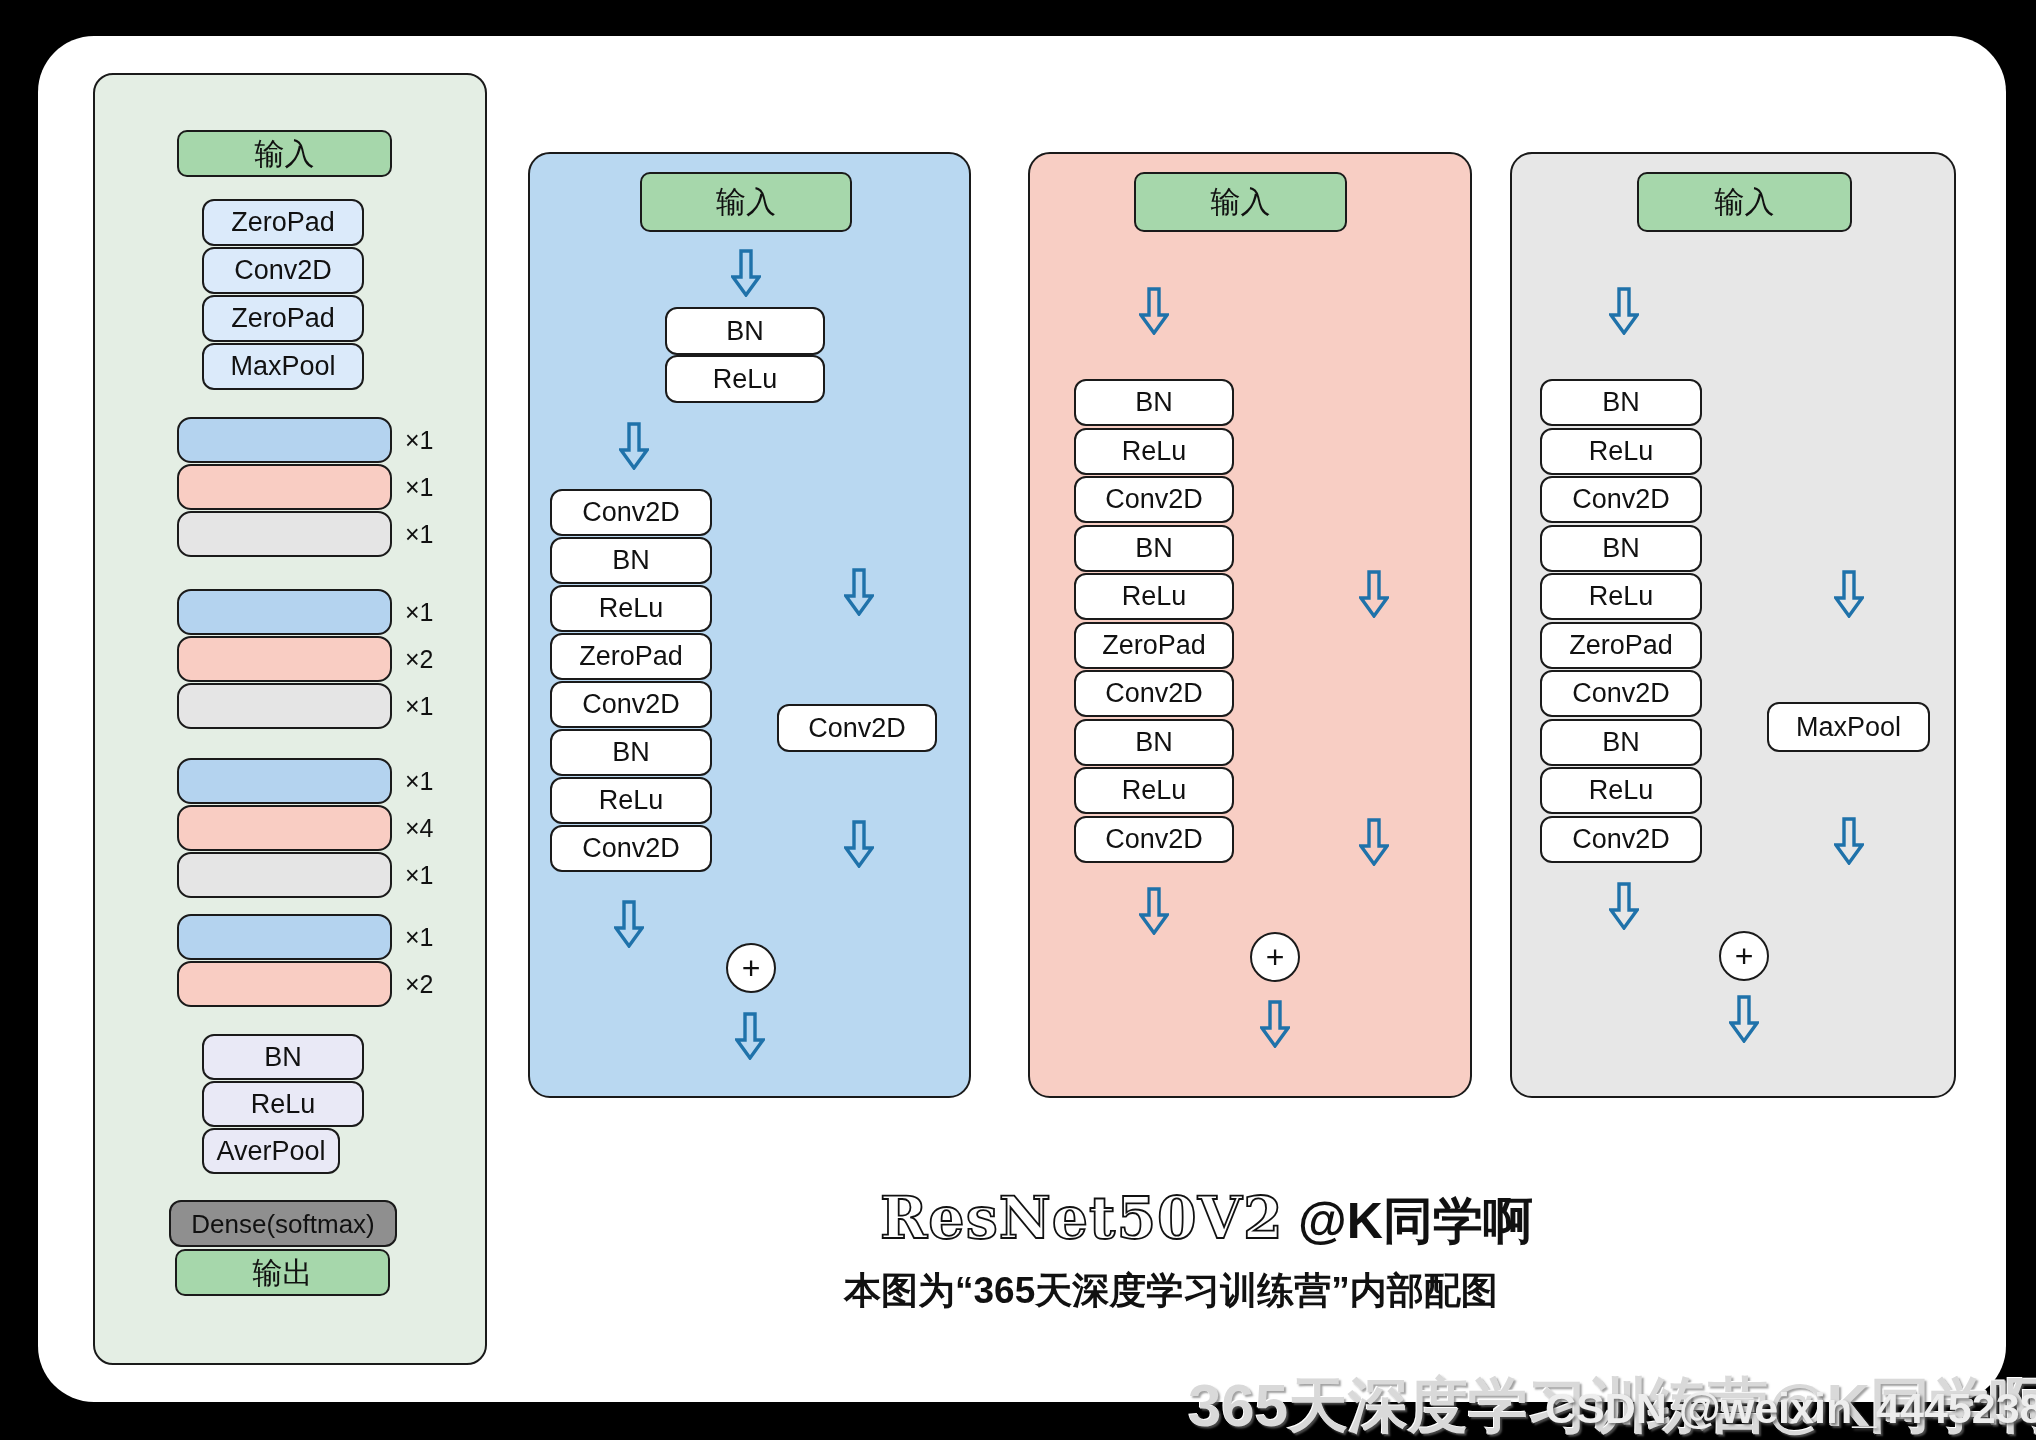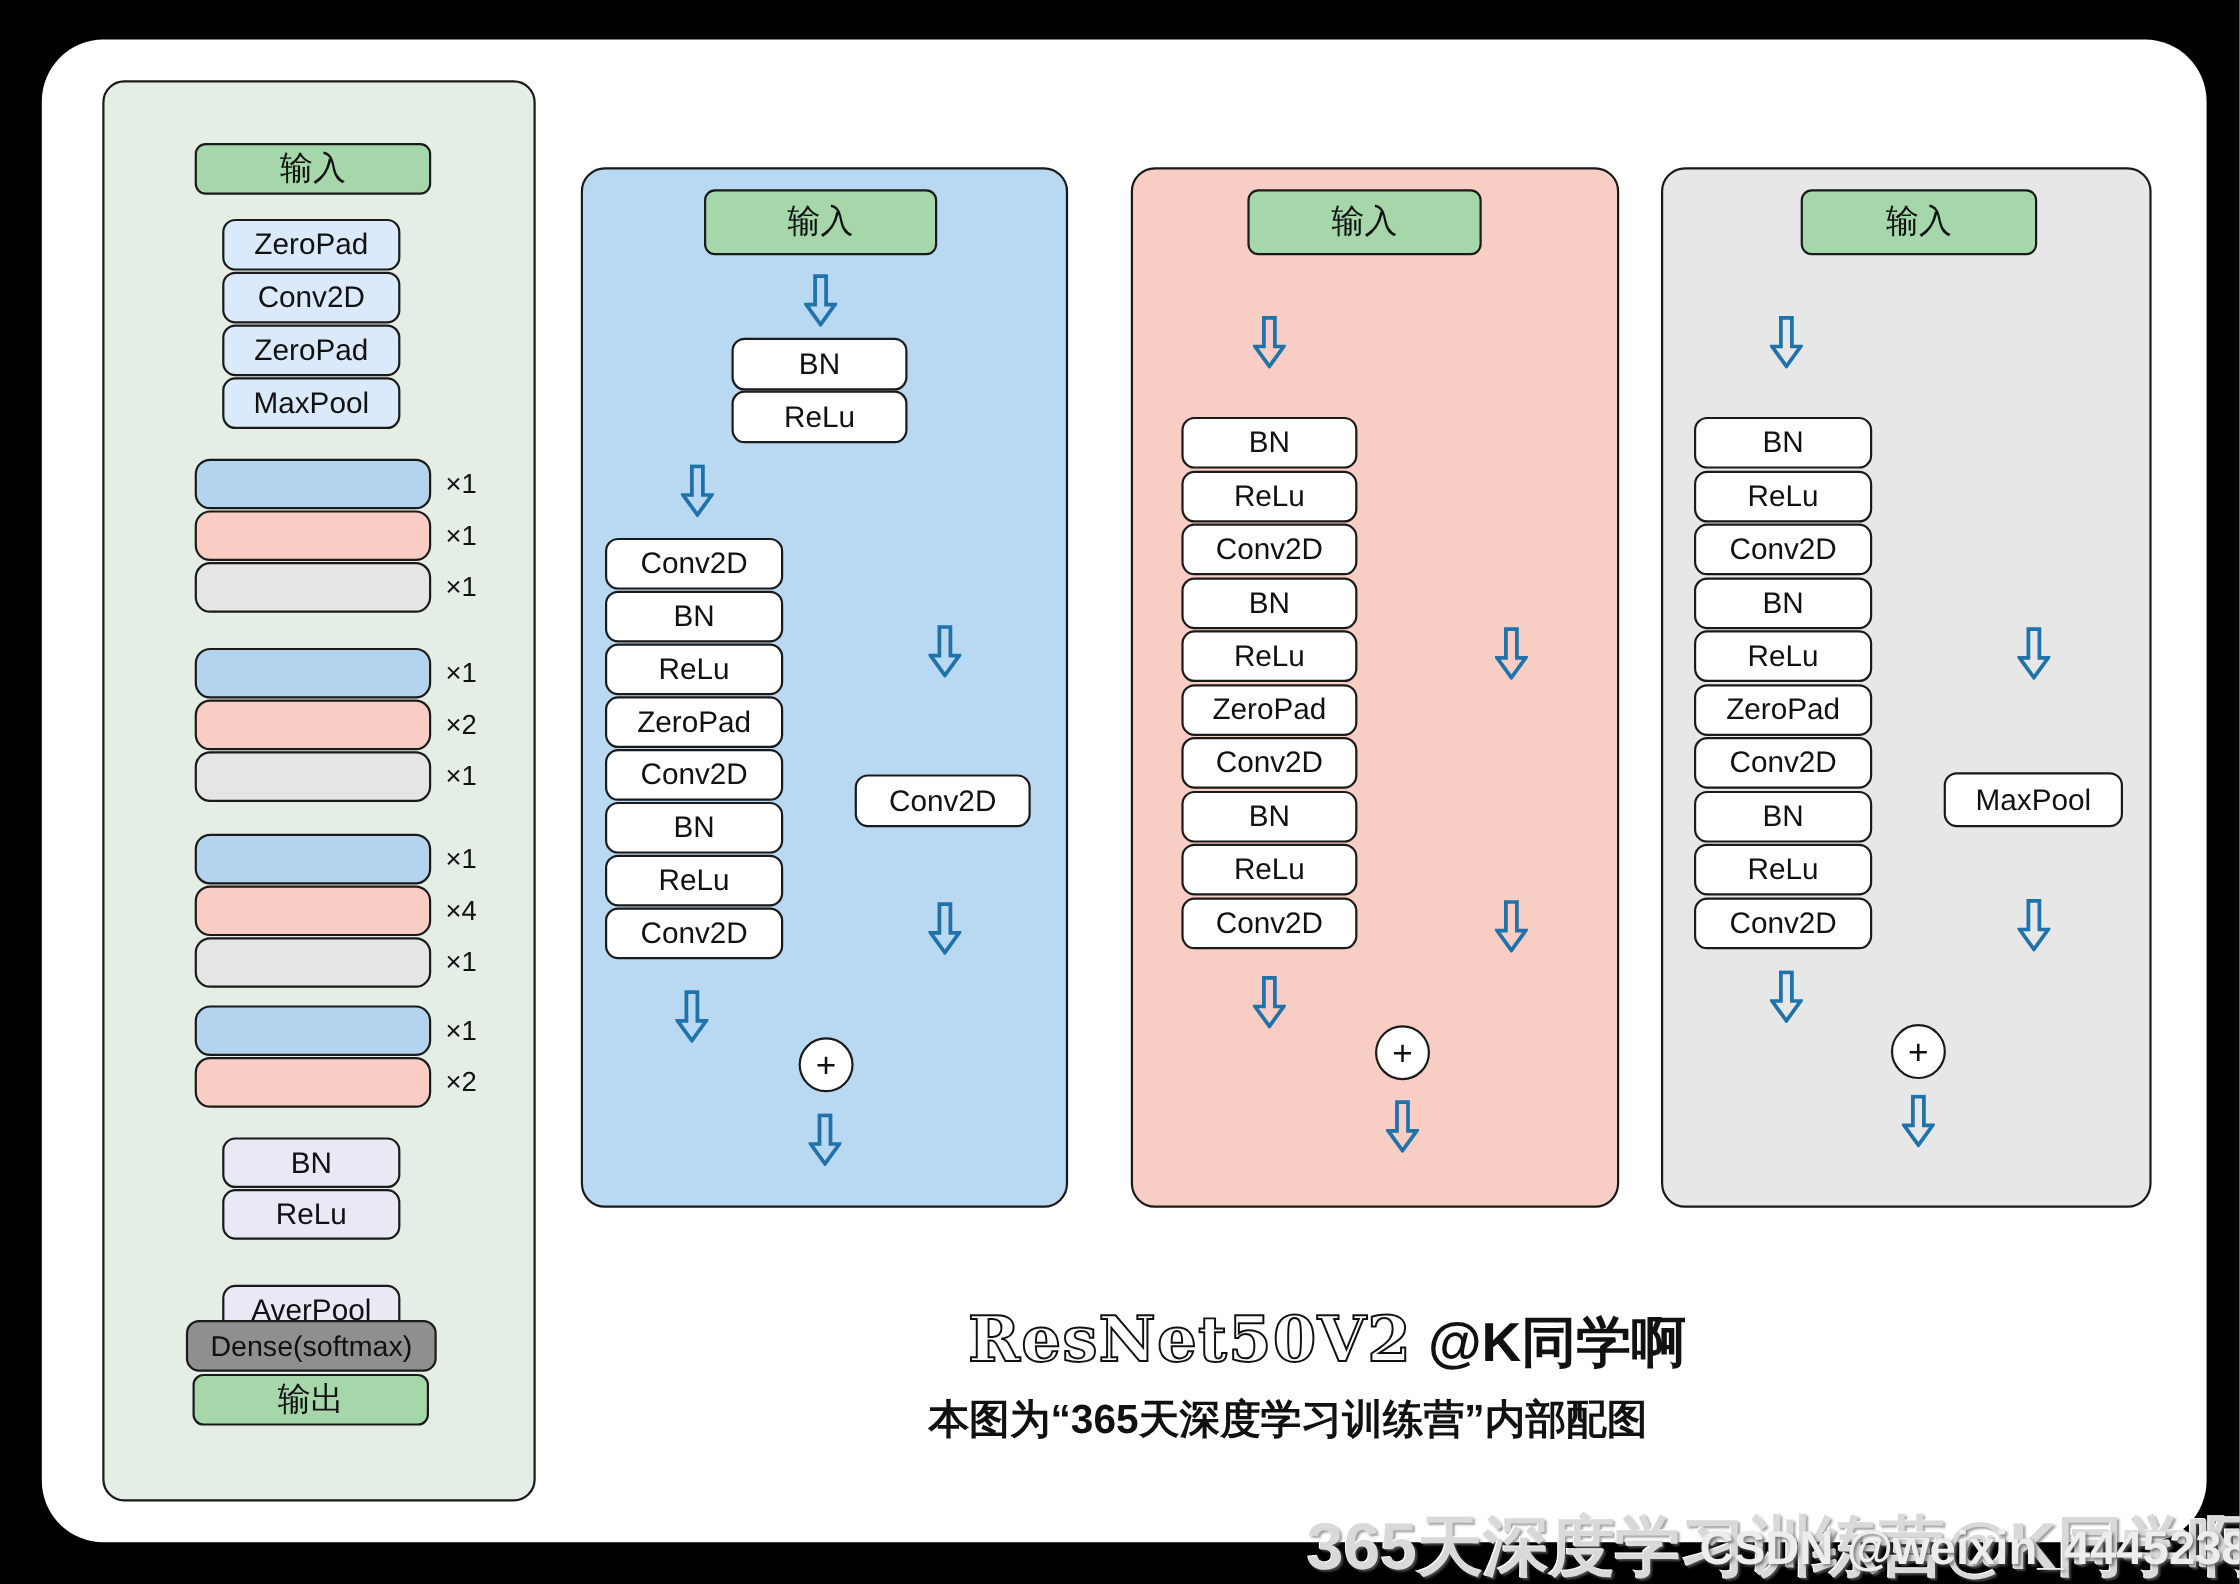--- a/index.html
+++ b/index.html
@@ -84,21 +84,21 @@
   <div class="mult" style="left:310px;top:850px;">×1</div>
   <div class="block bp" style="left:82px;top:886px;width:215px;height:46px;"></div>
   <div class="mult" style="left:310px;top:897px;">×2</div>
 
   <div class="box lav" style="left:107px;top:959px;width:162px;height:46px;">
       <span>BN</span>
     </div>
   <div class="box lav" style="left:107px;top:1006px;width:162px;height:46px;">
       <span>ReLu</span>
     </div>
-  <div class="box lav" style="left:107px;top:1053px;width:162px;height:46px;margin-top:40px;">
+  <div class="box lav" style="left:107px;top:1053px;width:138px;height:46px;">
       <span>AverPool</span>
     </div>
 
   <div class="box densebox" style="left:74px;top:1125px;width:228px;height:47px;font-size:26px;">
       <span>Dense(softmax)</span>
     </div>
   <div class="box green" style="left:80px;top:1174px;width:215px;height:47px;">
       <span>输出</span>
     </div>
 </div>

